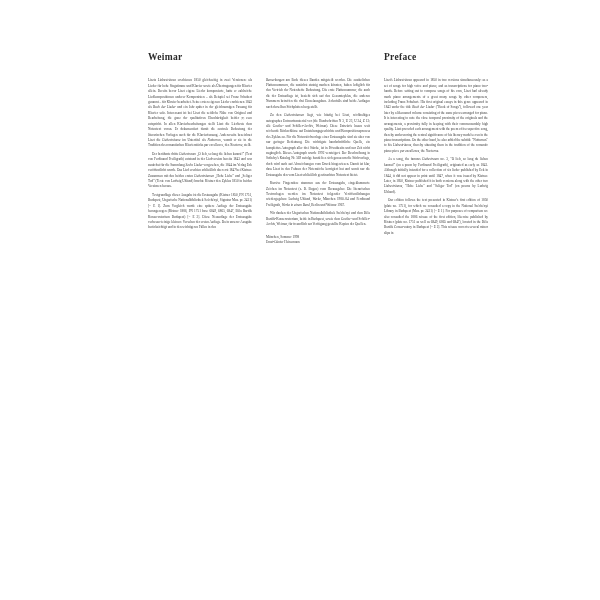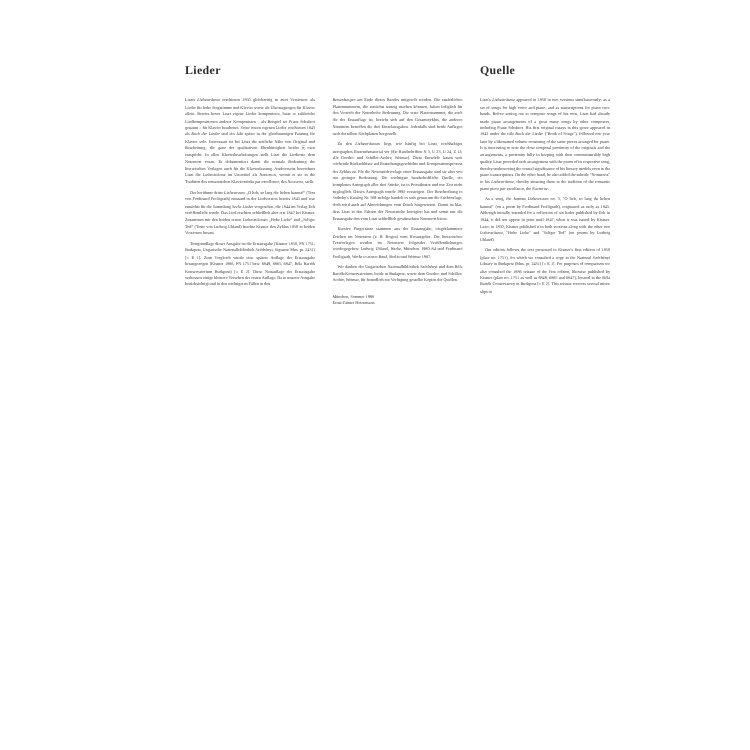--- a/index.html
+++ b/index.html
@@ -78,39 +78,39 @@
     display: block;
   }
 </style>
 </head>
 <body>
 
 <div class="page">
   <div class="columns">
 
     <div class="col">
-      <h1 class="col-heading">Lieder</h1>
+      <h1 class="col-heading">Weimar</h1>
       <p class="para">Liszts <i>Liebesträume</i> erschienen 1850 gleichzeitig in zwei Versionen: als Lieder für hohe Singstimme und Klavier sowie als Übertragungen für Klavier allein. Bereits bevor Liszt eigene Lieder komponierte, hatte er zahlreiche Liedkompositionen anderer Komponisten – als Beispiel sei Franz Schubert genannt – für Klavier bearbeitet. Seine ersten eigenen Lieder erschienen 1843 als <i>Buch der Lieder</i> und ein Jahr später in der gleichnamigen Fassung für Klavier solo. Interessant ist bei Liszt die zeitliche Nähe von Original und Bearbeitung, die ganz der qualitativen Ebenbürtigkeit beider元esen entspricht. In allen Klavierbearbeitungen stellt Liszt die Liedtexte dem Notentext voran. Er dokumentiert damit die zentrale Bedeutung der literarischen Vorlagen auch für die Klavierfassung. Andererseits bezeichnet Liszt die <i>Liebesträume</i> im Untertitel als <i>Notturnos</i>, womit er sie in die Tradition des romantischen Klavierstücks par excellence, des <i>Nocturne</i>, stellt.</p>
       <p class="para indent">Der berühmte dritte <i>Liebestraum</i> „O lieb, so lang die lieben kannst!“ (Text von Ferdinand Freiligrath) entstand in der Liedversion bereits 1843 und war zunächst für die Sammlung <i>Sechs Lieder</i> vorgesehen, die 1844 im Verlag Eck veröffentlicht wurde. Das Lied erschien schließlich aber erst 1847 bei Kistner. Zusammen mit den beiden ersten <i>Liebesträumen</i> „Hohe Liebe“ und „Seliger Tod“ (Texte von Ludwig Uhland) brachte Kistner den Zyklus 1850 in beiden Versionen heraus.</p>
       <p class="para indent">Textgrundlage dieser Ausgabe ist die Erstausgabe (Kistner 1850, PN 1751, Budapest, Ungarische Nationalbibliothek Széchényi, Signatur Mus. pr. 2431) [= E 1]. Zum Vergleich wurde eine spätere Auflage der Erstausgabe herangezogen (Kistner 1886, PN 1751 bzw. 6849, 6865, 6847, Béla Bartók Konservatorium Budapest) [= E 2]. Diese Neuauflage der Erstausgabe verbessert einige kleinere Versehen der ersten Auflage. Da in unserer Ausgabe berücksichtigt und in den wichtigeren Fällen in den</p>
     </div>
 
     <div class="col">
       <div class="heading-spacer"></div>
       <p class="para"><i>Bemerkungen</i> am Ende dieses Bandes mitgeteilt werden. Die zusätzlichen Plattennummern, die zunächst stutzig machen könnten, haben lediglich für den Vertrieb der Notenhefte Bedeutung. Die erste Plattennummer, die auch die der Erstauflage ist, bezieht sich auf den Gesamtzyklus, die anderen Nummern betreffen die drei Einzelausgaben. Jedenfalls sind beide Auflagen nach derselben Stichplatten hergestellt.</p>
       <p class="para indent">Zu den <i>Liebesträumen</i> liegt, wie häufig bei Liszt, reichhaltiges autographes Entwurfsmaterial vor (die Handschriften N 3, U 23, U 24, Z 12; alle Goethe- und Schiller-Archiv, Weimar). Diese Entwürfe lassen weit reichende Rückschlüsse auf Entstehungsgeschichte und Kompositionsprozess des Zyklus zu. Für die Notenstichvorlage einer Erstausgabe sind sie aber von nur geringer Bedeutung. Die wichtigste handschriftliche Quelle, ein komplettes Autograph aller drei Stücke, ist in Privatbesitz und nur Zeit nicht zugänglich. Dieses Autograph wurde 1992 versteigert. Der Beschreibung in Sotheby's Katalog Nr. 569 zufolge handelt es sich genau um die Stichvorlage, doch wird auch auf Abweichungen vom Druck hingewiesen. Damit ist klar, dass Liszt in den Fahnen der Notenstiche korrigiert hat und somit nur die Erstausgabe den vom Liszt schließlich gewünschten Notentext bietet.</p>
       <p class="para indent">Kursive Fingersätze stammen aus der Erstausgabe, eingeklammerte Zeichen im Notentext (z. B. Bogen) vom Herausgeber. Die literarischen Textvorlagen werden im Notentext folgender Veröffentlichungen wiedergegeben: Ludwig Uhland, <i>Werke</i>, München 1980–84 und Ferdinand Freiligrath, <i>Werke in einem Band</i>, Berlin und Weimar 1967.</p>
       <p class="para indent">Wir danken der Ungarischen Nationalbibliothek Széchényi und dem Béla Bartók-Konservatorium, beide in Budapest, sowie dem Goethe- und Schiller-Archiv, Weimar, für freundlich zur Verfügung gestellte Kopien der Quellen.</p>
       <div class="signature">
         <span class="sig-line">München, Sommer 1998</span>
         <span class="sig-line">Ernst-Günter Heinemann</span>
       </div>
     </div>
 
     <div class="col">
-      <h1 class="col-heading">Quelle</h1>
+      <h1 class="col-heading">Preface</h1>
       <p class="para">Liszt's <i>Liebesträume</i> appeared in 1850 in two versions simultaneously: as a set of songs for high voice and piano, and as transcriptions for piano two-hands. Before setting out to compose songs of his own, Liszt had already made piano arrangements of a great many songs by other composers, including Franz Schubert. His first original essays in this genre appeared in 1843 under the title <i>Buch der Lieder</i> ("Book of Songs"), followed one year later by a likenamed volume consisting of the same pieces arranged for piano. It is interesting to note the close temporal proximity of the originals and the arrangements, a proximity fully in keeping with their commensurably high quality. Liszt preceded each arrangement with the poem of its respective song, thereby underscoring the central significance of his literary models even in the piano transcriptions. On the other hand, he also added the subtitle "Notturnos" to his <i>Liebesträume</i>, thereby situating them in the tradition of the romantic piano piece <i>par excellence</i>, the <i>Nocturne</i>.</p>
       <p class="para indent">As a song, the famous <i>Liebestraum</i> no. 3, "O lieb, so lang du lieben kannst!" (on a poem by Ferdinand Freiligrath), originated as early as 1843. Although initially intended for a collection of six lieder published by Eck in 1844, it did not appear in print until 1847, when it was issued by Kistner. Later, in 1850, Kistner published it in both versions along with the other two <i>Liebesträume</i>, "Hohe Liebe" and "Seliger Tod" (on poems by Ludwig Uhland).</p>
       <p class="para indent">Our edition follows the text presented in Kistner's first edition of 1850 (plate no. 1751), for which we consulted a copy in the National Széchényi Library in Budapest (Mus. pr. 2431) [= E 1]. For purposes of comparison we also consulted the 1886 reissue of the first edition, likewise published by Kistner (plate no. 1751 as well as 6849, 6865 and 6847), located in the Béla Bartók Conservatory in Budapest [= E 2]. This reissue corrects several minor slips in</p>
     </div>
 
   </div>
 </div>
 
 </body></html>

